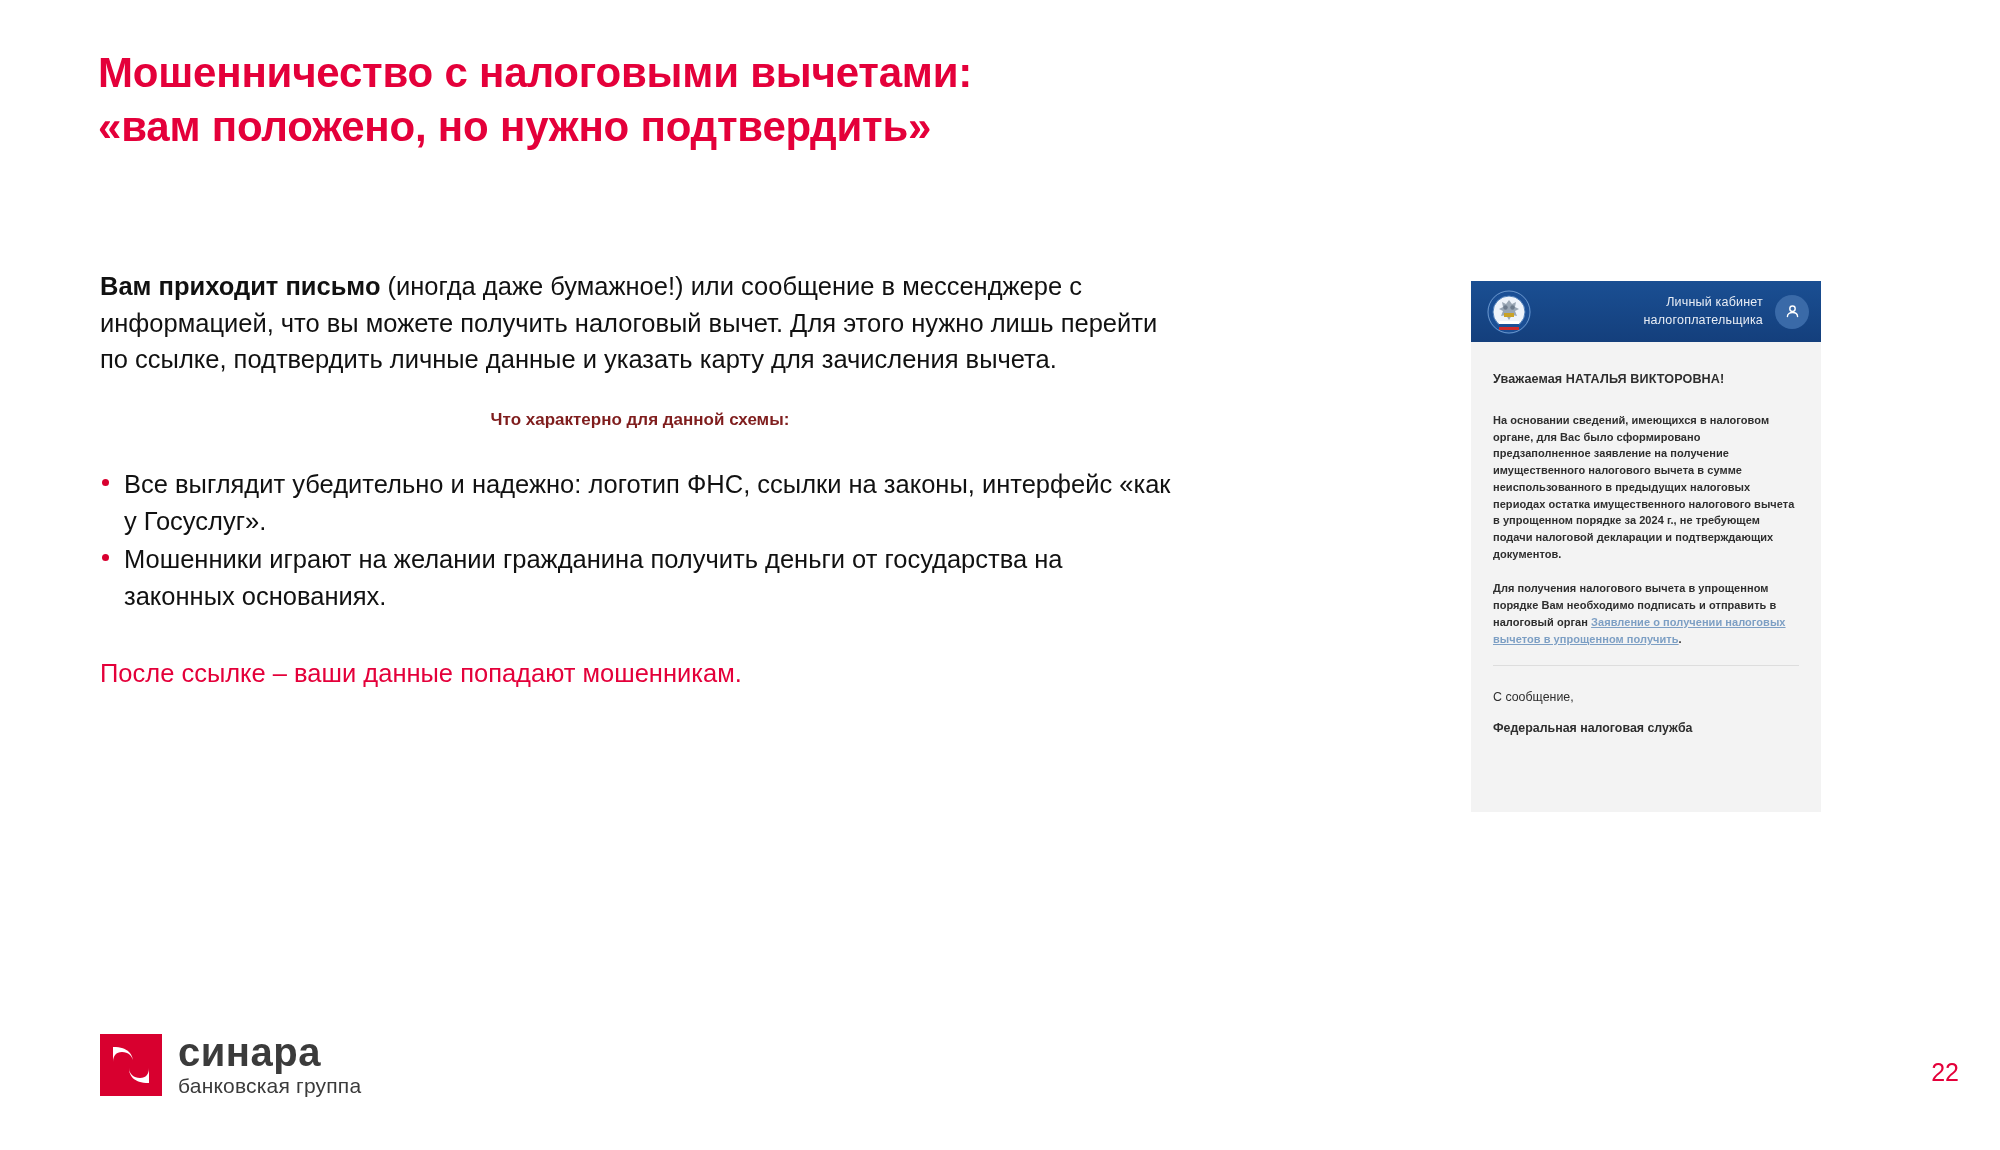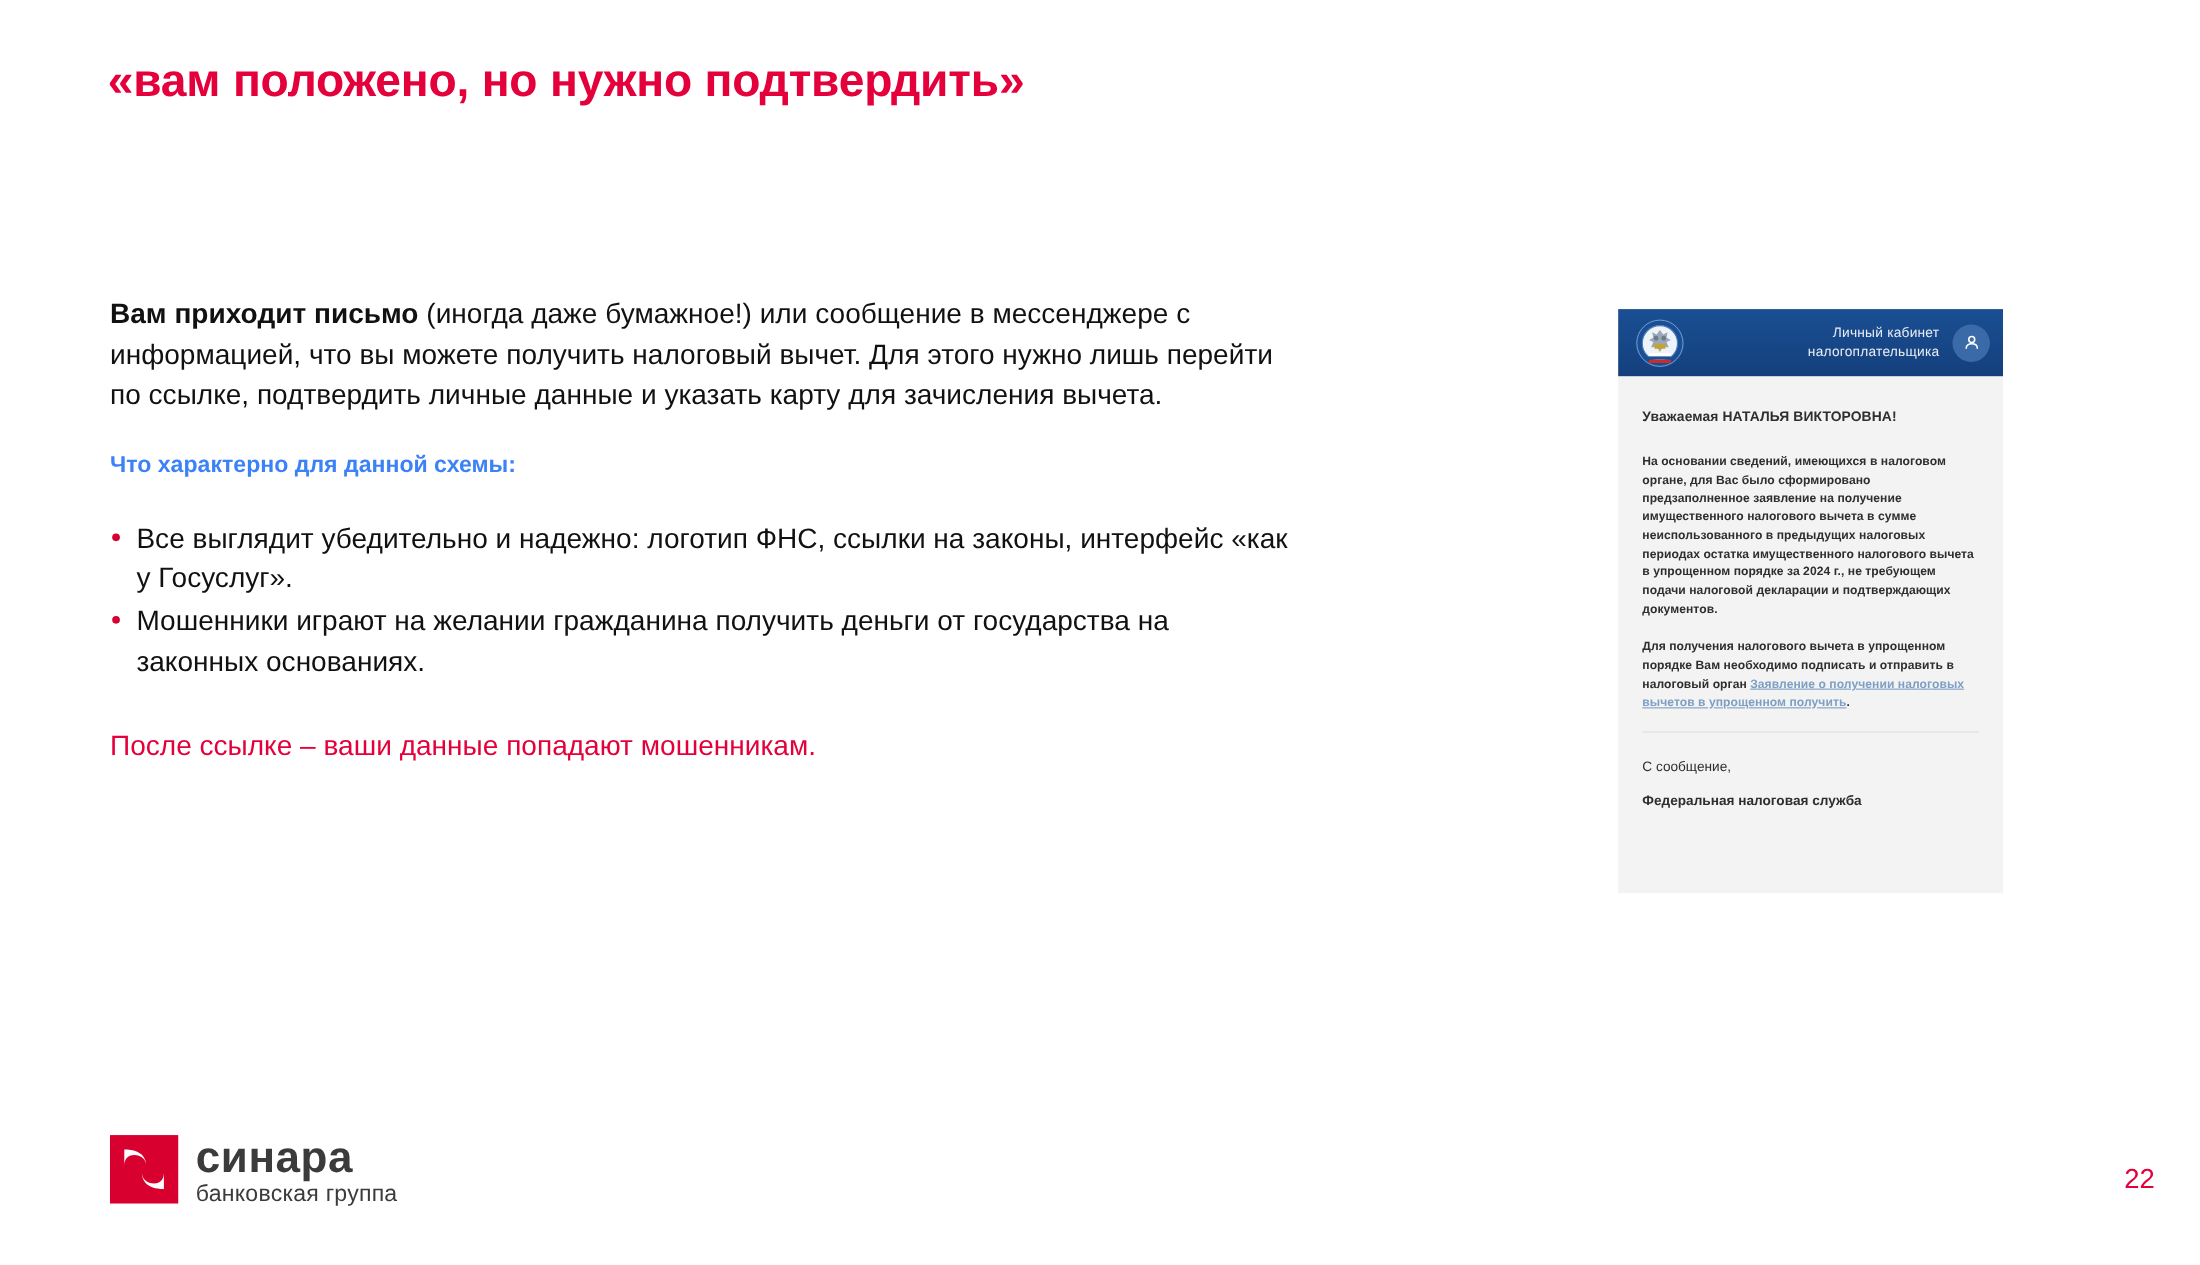--- a/index.html
+++ b/index.html
@@ -38,25 +38,26 @@
   }
   .para {
     font-size: 25.5px;
     line-height: 1.44;
     color: #111111;
     margin: 0 0 30px 0;
   }
   .para .lead { font-weight: bold; }
 
   .subhead {
-    font-size: 21px;
-    font-weight: bold;
-    color: #3b82f6;
+    font-size: 17px;
+    font-weight: bold;
+    color: #7f1d1d;
     margin: 0 0 34px 0;
     line-height: 1.4;
+    text-align: center;
   }
 
   .bullets { margin: 0; padding: 0; list-style: none; }
   .bullet {
     position: relative;
     padding-left: 24px;
     font-size: 25.5px;
     line-height: 1.44;
     color: #111111;
     margin-bottom: 2px;
@@ -159,21 +160,21 @@
     margin: 0 0 12px 0;
   }
   .sign.strong { font-weight: bold; }
 
   
   .logo-wrap {
     position: absolute;
     left: 100px;
     top: 1032px;
     display: flex;
-    align-items: flex-start;
+    align-items: flex-end;
   }
   .logo-mark {
     width: 62px;
     height: 62px;
     background: #d8002f;
     position: relative;
     flex: 0 0 62px;
   }
   .logo-text {
     margin-left: 16px;
@@ -198,20 +199,21 @@
     right: 41px;
     top: 1058px;
     font-size: 25px;
     color: #e4003a;
   }
 </style>
 </head>
 <body>
 
 <div class="slide-title">
+  <span class="t-line">Мошенничество с налоговыми вычетами:</span>
   <span class="t-line">«вам положено, но нужно подтвердить»</span>
 </div>
 
 <div class="body-col">
 
   <p class="para"><span class="lead">Вам приходит письмо</span><span> (иногда даже бумажное!) или сообщение в мессенджере с информацией, что вы можете получить налоговый вычет. Для этого нужно лишь перейти по ссылке, подтвердить личные данные и указать карту для зачисления вычета.</span></p>
 
   <p class="subhead">Что характерно для данной схемы:</p>
 
   <ul class="bullets">

